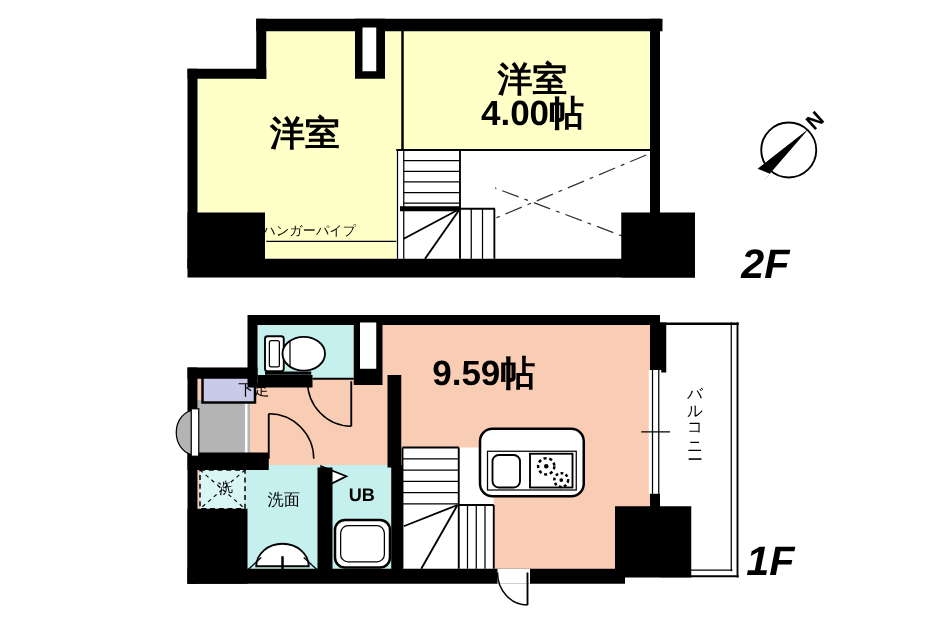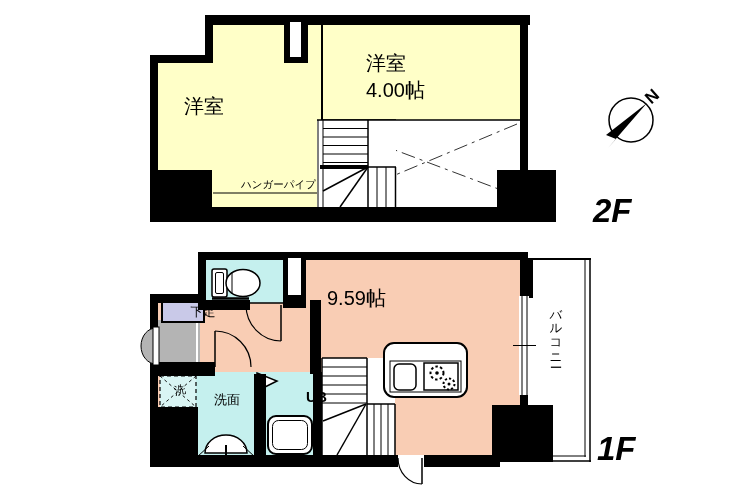--- a/index.html
+++ b/index.html
@@ -1,20 +1,20 @@
 <!DOCTYPE html>
 <html><head>
 <meta charset="utf-8">
 <style>
   html,body{margin:0;padding:0;background:#fff;}
   #canvas{position:relative;width:750px;height:500px;background:#ffffff;overflow:hidden;
           font-family:"Liberation Sans","DejaVu Sans",sans-serif;}
   #plan-svg{position:absolute;left:0;top:0;}
   .label{position:absolute;color:#000;white-space:nowrap;}
-  .room-label{font-weight:400;font-size:20px;line-height:27px;}
+  .room-label{text-align:center;font-weight:700;font-size:28px;line-height:27px;}
   .floor-label{font-size:33px;font-weight:700;line-height:34px;font-style:italic;}
   .small{font-size:12.5px;}
   .vtext{writing-mode:vertical-rl;letter-spacing:1px;font-size:12.5px;}
 </style>
 </head>
 <body>
 
 <div id="canvas">
 
 <svg id="plan-svg" width="750" height="500" viewBox="0 0 750 500">
@@ -213,33 +213,33 @@
 
 <div class="label room-label" style="left:184px;top:93px;width:120px;">
   <div>洋室</div>
 </div>
 
 <div class="label room-label" style="left:366px;top:50px;width:120px;">
   <div>洋室</div>
   <div>4.00帖</div>
 </div>
 
-<div class="label" style="left:210px;top:178px;width:106px;text-align:right;font-size:10.5px;">ハンガーパイプ</div>
+<div class="label" style="left:210px;top:178px;width:106px;text-align:left;font-size:10.5px;">ハンガーパイプ</div>
 
 <div class="label floor-label" style="left:593px;top:194px;">2F</div>
 
 <div class="label room-label" style="left:327px;top:285px;width:120px;">
   <div>9.59帖</div>
 </div>
 
 <div class="label small" style="left:163px;top:304px;width:40px;text-align:center;margin-left:20px;">下足</div>
 
 <div class="label" style="left:166px;top:383px;width:28px;text-align:center;font-size:11.5px;transform:rotate(-12deg);">洗</div>
 
 <div class="label" style="left:199px;top:391px;width:56px;text-align:center;font-size:13px;">洗面</div>
 
-<div class="label" style="left:267px;top:389px;width:45px;text-align:center;font-size:14.5px;font-weight:600;margin-left:27px;">UB</div>
+<div class="label" style="left:267px;top:389px;width:45px;text-align:center;font-size:14.5px;font-weight:600;">UB</div>
 
 <div class="label vtext" style="left:547px;top:300px;height:100px;">バルコニー</div>
 
 <div class="label floor-label" style="left:597px;top:432px;">1F</div>
 
 </div>
 
 </body></html>

